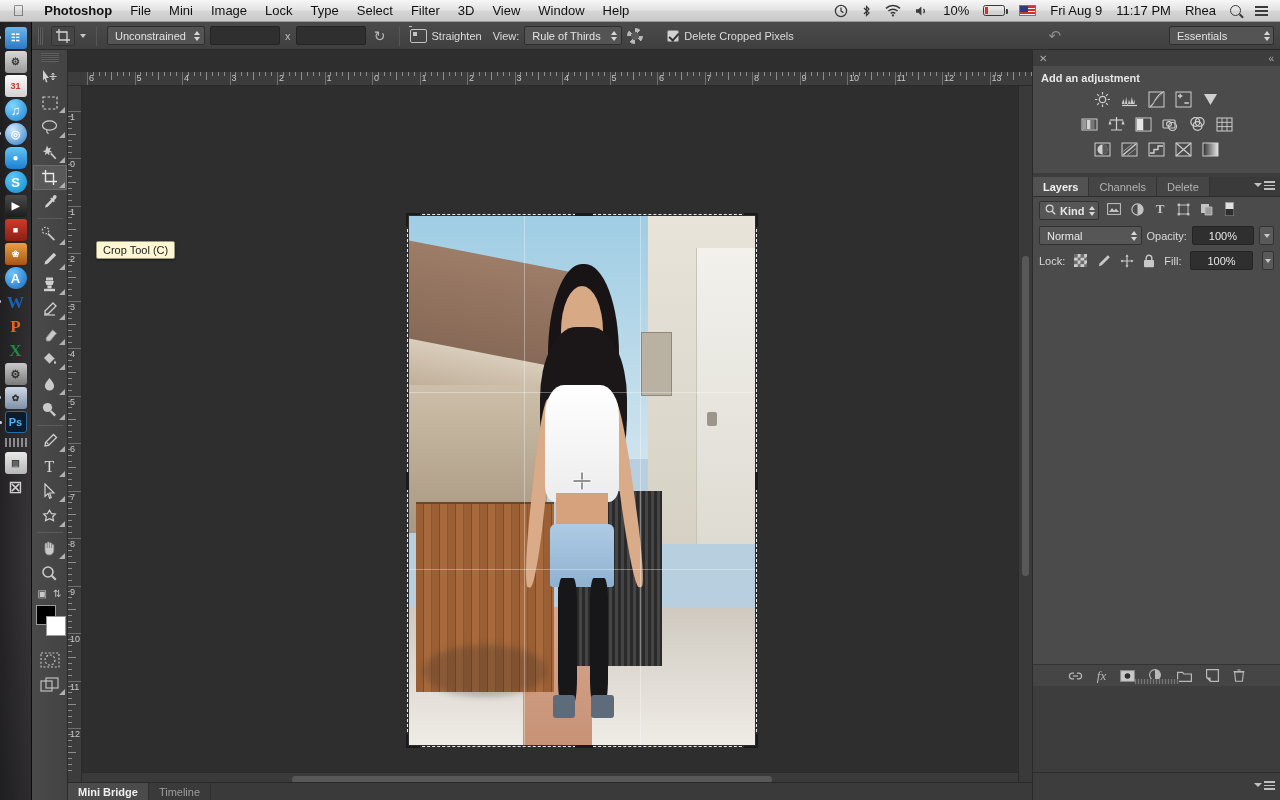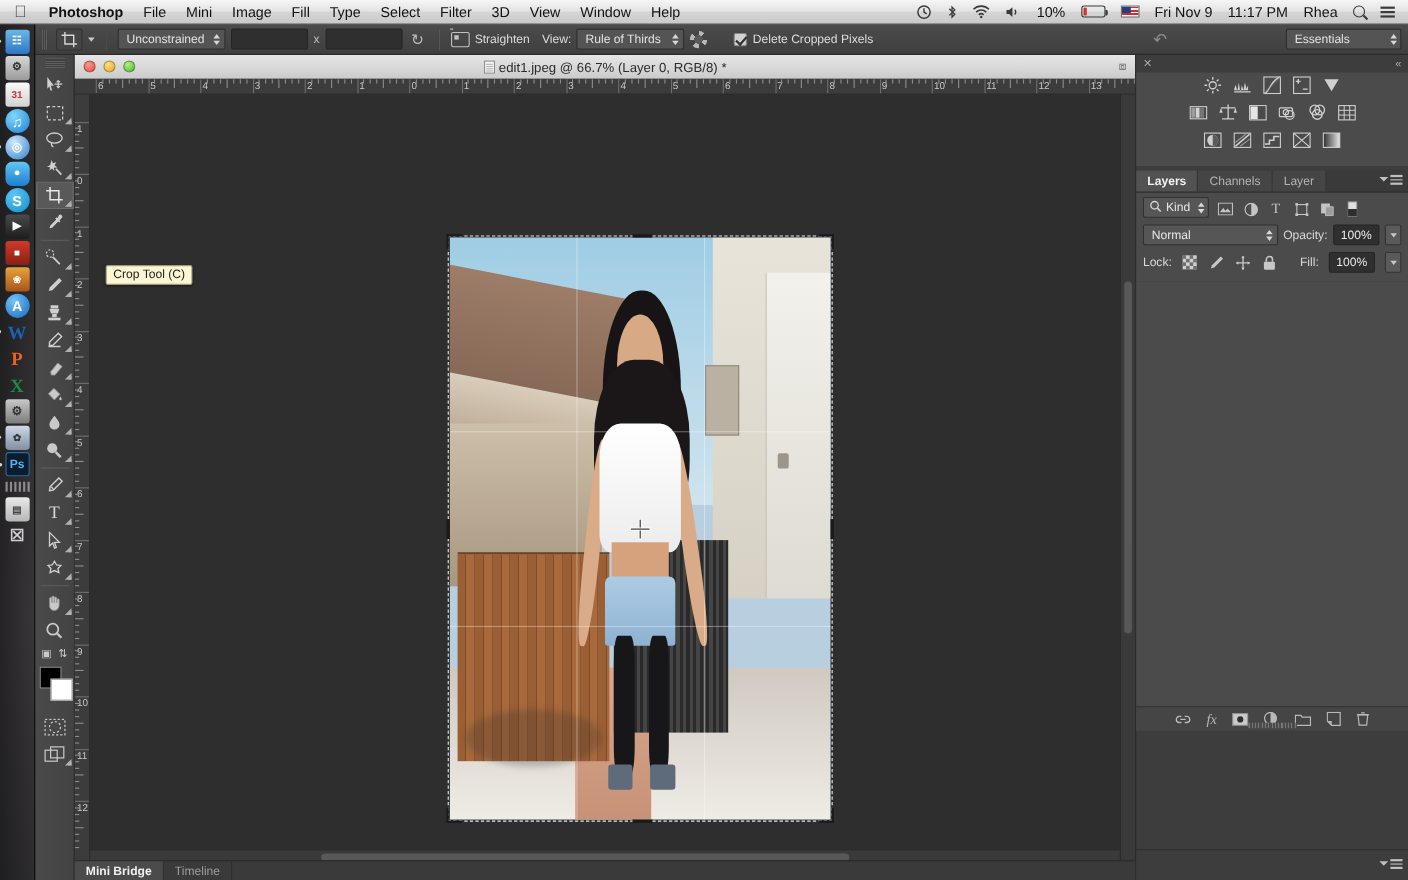--- a/index.html
+++ b/index.html
@@ -271,30 +271,30 @@
   .pmenu .ln{display:flex;flex-direction:column;gap:2px;}
   .pmenu .ln span{display:block;width:11px;height:1.5px;background:#c0c0c0;}
   .pmenu .tri{width:0;height:0;border-left:4px solid transparent;border-right:4px solid transparent;border-top:4px solid #c0c0c0;}
   .panel-body{background:#4b4b4b;}
   .adj-title{padding:6px 8px 4px;font-size:11px;color:#e6e6e6;font-weight:bold;}
   .adj-grid{padding:2px 8px 8px;}
   .adj-row{display:flex;justify-content:center;gap:9px;margin-bottom:7px;}
   .adj-ic{width:18px;height:18px;display:flex;align-items:center;justify-content:center;color:#cfcfcf;}
 
   .layers-ctrl{padding:4px 6px;}
-  .filter-row{display:flex;align-items:flex-end;gap:7px;margin-bottom:6px;}
+  .filter-row{display:flex;align-items:flex-start;gap:7px;margin-bottom:6px;font-weight:bold;}
   .kind-box{height:19px;width:60px;background:#565656;border:1px solid #313131;border-radius:2px;
     display:flex;align-items:center;gap:4px;padding:0 3px 0 5px;color:#e6e6e6;font-size:11px;}
   .fic{width:16px;height:16px;display:flex;align-items:center;justify-content:center;color:#c4c4c4;font-size:12px;}
   .blend-row{display:flex;align-items:center;gap:5px;margin-bottom:6px;}
   .blend-sel{flex:1;height:19px;background:#565656;border:1px solid #313131;border-radius:2px;
     display:flex;align-items:center;justify-content:space-between;padding:0 4px 0 7px;color:#e8e8e8;font-size:11px;}
   .lbl{color:#d8d8d8;font-size:11px;}
   .valbox{height:19px;background:#2f2f2f;border:1px solid #242424;border-radius:2px;color:#e8e8e8;
-    display:flex;align-items:center;padding:0 6px;font-size:11px;}
+    display:flex;align-items:center;padding:0 16px;font-size:11px;}
   .ministep{width:15px;height:19px;background:#5a5a5a;border:1px solid #333;border-radius:2px;display:flex;align-items:center;justify-content:center;}
   .lock-row{display:flex;align-items:center;gap:9px;margin-bottom:4px;}
   .lockic{width:15px;height:15px;display:flex;align-items:center;justify-content:center;color:#c8c8c8;font-size:12px;}
   .checker{width:13px;height:13px;
     background:conic-gradient(#cfcfcf 0 25%,#6f6f6f 0 50%,#cfcfcf 0 75%,#6f6f6f 0);
     background-size:6.5px 6.5px;}
   .layer-row{display:flex;align-items:center;gap:8px;height:34px;padding:0 8px;background:#5b6a80;}
   .eye{width:14px;height:14px;display:flex;align-items:center;justify-content:center;color:#e4e4e4;font-size:11px;}
   .lthumb{width:22px;height:28px;border:2px solid #e8e8e8;overflow:hidden;position:relative;background:#cfe0ea;}
   .lname{font-size:11px;color:#f2f2f2;}
@@ -312,21 +312,21 @@
 <div id="root">
 
   <div class="wallpaper"></div>
 
   <div class="menubar">
     <div class="apple"></div>
     <div class="mitem app">Photoshop</div>
     <div class="mitem">File</div>
     <div class="mitem">Mini</div>
     <div class="mitem">Image</div>
-    <div class="mitem">Fill</div>
+    <div class="mitem">Lock</div>
     <div class="mitem">Type</div>
     <div class="mitem">Select</div>
     <div class="mitem">Filter</div>
     <div class="mitem">3D</div>
     <div class="mitem">View</div>
     <div class="mitem">Window</div>
     <div class="mitem">Help</div>
 
     <div class="right">
       <div class="mi">
@@ -356,21 +356,21 @@
       </div>
       <div class="mi">10%</div>
       <div class="mi">
           <span class="batt">
             <i></i>
           </span>
         </div>
       <div class="mi">
           <span class="flag"></span>
         </div>
-      <div class="mi">Fri Nov 9</div>
+      <div class="mi">Fri Aug 9</div>
       <div class="mi">11:17 PM</div>
       <div class="mi">Rhea</div>
       <div class="mi">
           <span class="srch-glass"></span>
         </div>
       <div class="mi">
           <span class="listicon">
             <span></span>
             <span></span>
             <span></span>
@@ -618,31 +618,20 @@
             <rect x="6" y="1" width="12" height="10" fill="none" stroke="#c9c9c9" stroke-width="1.1"></rect>
           </svg>
         <i class="tri"></i>
       </div>
     </div>
 
     <div class="tooltip">Crop Tool (C)</div>
 
     <div class="docwin">
 
-      <div class="doctitle">
-        <div class="tlights">
-          <span class="tl r"></span>
-          <span class="tl y"></span>
-          <span class="tl g"></span>
-        </div>
-        <div class="ttl">
-          <span class="docicon"></span><span>edit1.jpeg @ 66.7% (Layer 0, RGB/8) *</span>
-        </div>
-        <div class="expand">⧈</div>
-      </div>
 
       <div class="ruler-h" id="rulerH">
           <div class="rtickh maj" style="left: 19px;"></div>
           <div class="rlabh" style="left: 19px;">6</div>
           <div class="rtickh" style="left: 24.9375px; height: 4px;"></div>
           <div class="rtickh" style="left: 30.875px; height: 4px;"></div>
           <div class="rtickh" style="left: 36.8125px; height: 4px;"></div>
           <div class="rtickh" style="left: 42.75px; height: 8px;"></div>
           <div class="rtickh" style="left: 48.6875px; height: 4px;"></div>
           <div class="rtickh" style="left: 54.625px; height: 4px;"></div>
@@ -1030,20 +1019,21 @@
       <div class="btab">Timeline</div>
     </div>
 
     <div class="rdock">
       <div class="rdock-top">
         <span>✕</span>
         <span>«</span>
       </div>
 
       <div class="panel-body">
+        <div class="adj-title">Add an adjustment</div>
         <div class="adj-grid">
           <div class="adj-row">
             <div class="adj-ic">
               <svg width="17" height="17" viewBox="0 0 17 17">
                   <circle cx="8.5" cy="8.5" r="3.2" fill="none" stroke="#cfcfcf" stroke-width="1.2"></circle>
                   <g stroke="#cfcfcf" stroke-width="1.2">
                     <path d="M8.5 1v2.4M8.5 13.6V16M1 8.5h2.4M13.6 8.5H16M3.2 3.2l1.7 1.7M12.1 12.1l1.7 1.7M13.8 3.2l-1.7 1.7M4.9 12.1l-1.7 1.7"></path>
                   </g>
                 </svg>
             </div>
@@ -1154,21 +1144,21 @@
                   <rect x="1" y="1" width="15" height="13" fill="url(#gm)" stroke="#cfcfcf" stroke-width="1"></rect>
                 </svg>
             </div>
           </div>
         </div>
       </div>
 
       <div class="panel-tabs" style="margin-top:4px;">
         <div class="ptab active">Layers</div>
         <div class="ptab">Channels</div>
-        <div class="ptab">Layer</div>
+        <div class="ptab">Delete</div>
         <div class="pmenu">
             <span class="tri"></span>
             <span class="ln">
               <span></span>
               <span></span>
               <span></span>
             </span>
           </div>
       </div>
 

